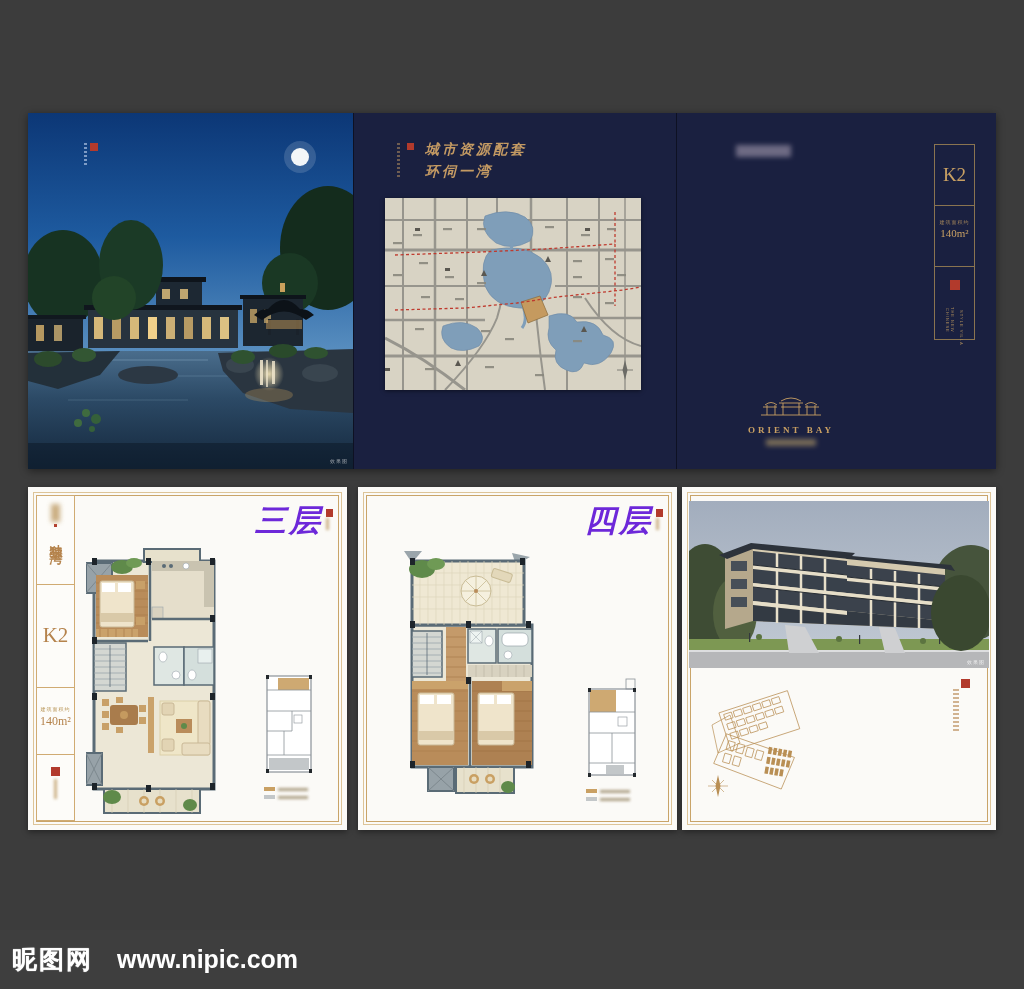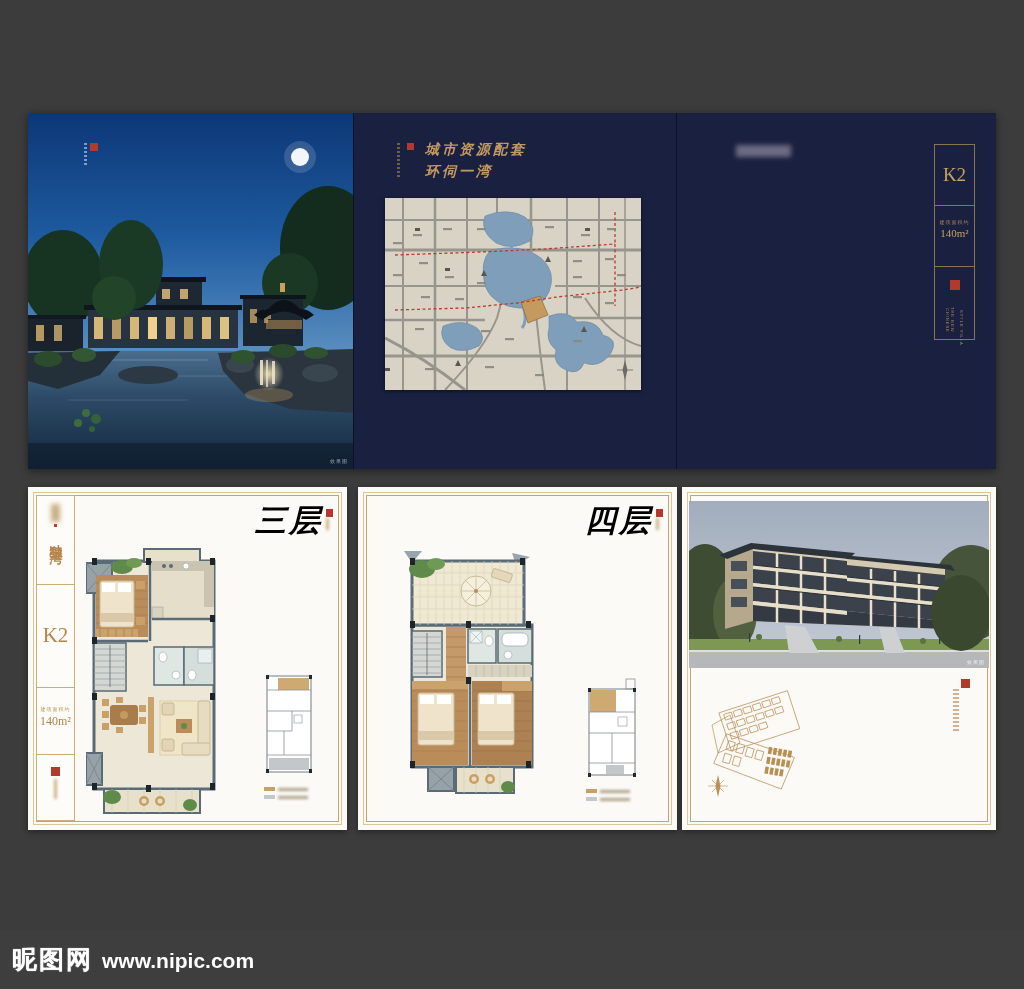--- a/index.html
+++ b/index.html
@@ -67,42 +67,42 @@
   .proj-dot{width:3px;height:3px;background:#b23a2c;margin:0 auto 2px auto;}
   .proj-name{writing-mode:vertical-rl;font-size:13px;color:#b5834c;letter-spacing:3px;font-weight:bold;
      font-family:"Liberation Serif",serif;}
   .strip-k2{font-family:"Liberation Serif",serif;font-size:21px;color:#b5834c;line-height:100px;}
   .strip-area-label{font-size:5px;color:#b5904f;letter-spacing:1px;margin-top:18px;}
   .strip-area-value{font-family:"Liberation Serif",serif;font-size:12px;color:#b5834c;margin-top:2px;}
   .strip-seal{width:9px;height:9px;background:#b23a2c;margin:12px auto 3px auto;}
   .strip-seal-sub{width:3px;height:20px;background:#c1a06c;margin:0 auto;}
   .floor-title-wrap{position:absolute;top:12px;right:14px;display:flex;align-items:flex-start;z-index:4;}
   .floor-title{font-family:"Liberation Serif",serif;font-weight:bold;font-style:italic;font-size:31px;
-     color:#000000;letter-spacing:3px;line-height:44px;}
+     color:#6d28d9;letter-spacing:3px;line-height:44px;}
   .title-seal-col{margin-left:3px;margin-top:10px;}
   .title-seal{width:7px;height:8px;background:#b23a2c;}
   .title-seal-sub{width:3px;height:12px;background:#c1a06c;margin-top:1px;}
   .plan-svg{position:absolute;z-index:2;}
   .legend{position:absolute;z-index:2;}
   .legend-row{display:flex;align-items:center;gap:3px;margin-bottom:4px;}
   .sw{width:11px;height:4px;}
   .sw-gold{background:#c9a063;}
   .sw-gray{background:#c3c7c9;}
   .legend-blur{width:30px;height:3px;background:#9a8a6a;}
   .photo3{position:absolute;left:7px;top:14px;width:300px;height:167px;overflow:hidden;}
   .caption3{position:absolute;right:4px;bottom:3px;font-size:5px;color:rgba(255,255,255,.75);letter-spacing:1px;z-index:3;}
   .sealcol3{position:absolute;right:26px;top:192px;display:flex;gap:2px;align-items:flex-start;}
   .sealcol3-bars{width:6px;height:44px;margin-top:10px;
      background:repeating-linear-gradient(180deg,rgba(181,131,76,.6)0 2px,transparent 2px 4px);}
   .sealcol3-seal{width:9px;height:9px;background:#b23a2c;}
   
   .footer{position:absolute;left:0;bottom:0;width:1024px;height:59px;background:#3e3e3e;}
-  .f-logo{position:absolute;left:12px;bottom:13px;display:flex;align-items:baseline;gap:9px;color:#fff;}
+  .f-logo{position:absolute;left:12px;bottom:13px;display:flex;align-items:baseline;gap:24px;color:#fff;}
   .f-cn{font-size:25px;font-weight:bold;letter-spacing:2px;text-shadow:0 0 1px #fff;}
-  .f-url{font-size:21px;font-weight:bold;}
+  .f-url{font-size:25px;font-weight:bold;}
   .f-id{position:absolute;right:4px;bottom:13px;background:#4f4f4f;color:#e6e6e6;font-size:13px;
      padding:5px 9px;letter-spacing:.5px;}
 </style>
 </head>
 <body>
 
 <div class="stage">
 
   <div class="top-brochure">
 
@@ -284,20 +284,38 @@
         <div class="k2-cell1">K2</div>
         <div class="k2-cell2">
           <div class="k2-area-label">建筑面积约</div>
           <div class="k2-area-value">140m²</div>
         </div>
         <div class="k2-cell3">
           <div class="k2-seal"></div>
           <span class="k2-vtext">THE NEW CHINESE</span>
           <span class="k2-vtext">STYLE VILLA</span>
         </div>
+      </div>
+      <div class="brand">
+        <svg width="64" height="24" viewBox="0 0 64 24">
+          <g stroke="#c9a063" stroke-width=".9" fill="none">
+            <path d="M22,6 Q32,0 42,6"></path>
+              <path d="M20,8 H44"></path>
+              <path d="M24,8 V20"></path>
+              <path d="M40,8 V20"></path>
+            <path d="M22,12 H42"></path>
+              <path d="M6,10 Q12,5 18,10"></path>
+              <path d="M46,10 Q52,5 58,10"></path>
+            <path d="M8,10 V20 M16,10 V20 M48,10 V20 M56,10 V20"></path>
+              <path d="M2,20 H62"></path>
+            <path d="M4,12 H18 M46,12 H60"></path>
+          </g>
+        </svg>
+        <div class="brand-name">ORIENT BAY</div>
+        <div class="brand-blur blur2"></div>
       </div>
     </div>
 
     <div class="fold" style="left:325px"></div>
     <div class="fold" style="left:648px"></div>
   </div>
 
   <div class="page p1">
     <div class="frame-outer"></div>
     <div class="frame-inner"></div>

